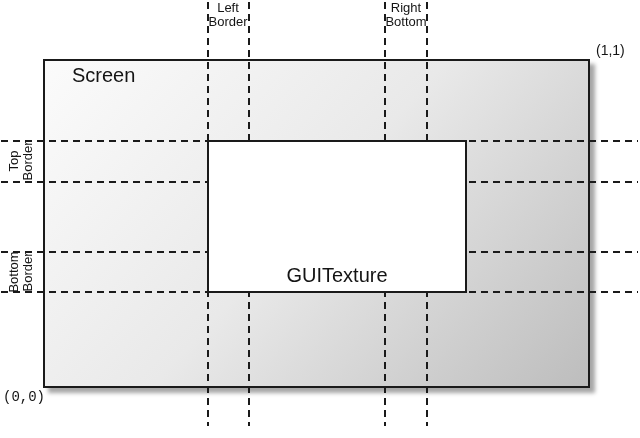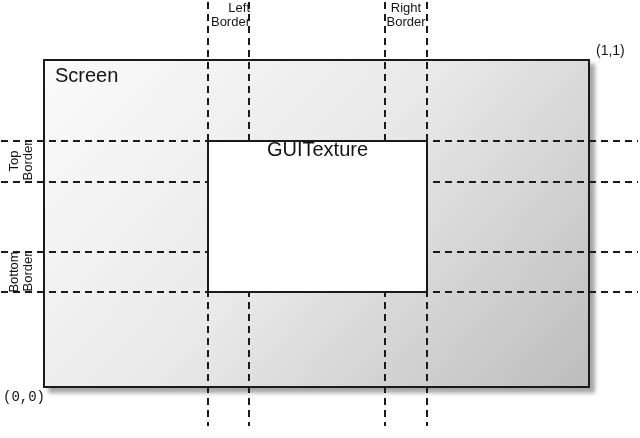--- a/index.html
+++ b/index.html
@@ -18,27 +18,27 @@
     width: 547px; height: 329px;
     box-sizing: border-box;
     border: 2px solid var(--line, #1a1a1a);
     background: linear-gradient(132deg, var(--screen-fill-light, #fbfbfb) 0%, #e9e9e9 48%, var(--screen-fill-dark, #bdbdbd) 100%);
     box-shadow: 5px 5px 4px rgba(0,0,0,0.35);
     z-index: 1;
   }
   .texture {
     position: absolute;
     left: 207px; top: 140px;
-    width: 221px; height: 153px;
+    width: 260px; height: 153px;
     box-sizing: border-box;
     border: 2px solid var(--line, #1a1a1a);
     background: var(--texture-fill, #ffffff);
     z-index: 3;
     display: flex;
-    align-items: flex-start;
+    align-items: flex-end;
     justify-content: center;
   }
   .vline {
     position: absolute;
     top: 2px; height: 424px; width: 2px;
     background-image: repeating-linear-gradient(to bottom,
       var(--line, #1a1a1a) 0px, var(--line, #1a1a1a) 7px,
       transparent 7px, transparent 12px);
     z-index: 2;
   }
@@ -46,34 +46,34 @@
   .hline {
     position: absolute;
     left: 1px; width: 637px; height: 2px;
     background-image: repeating-linear-gradient(to right,
       var(--line, #1a1a1a) 0px, var(--line, #1a1a1a) 7px,
       transparent 7px, transparent 12px);
     z-index: 2;
   }
   .h1 { top: 140px; } .h2 { top: 181px; } .h3 { top: 251px; } .h4 { top: 291px; }
   .big-label { font-size: 20px; }
-  .screen-label { position: absolute; left: 55px; top: 64px; z-index: 4; }
+  .screen-label { position: absolute; left: 72px; top: 64px; z-index: 4; }
   .texture-label { position: relative; top: -4px; }
   .corner { position: absolute; font-size: 14px; z-index: 4; white-space: nowrap; }
   .corner-tr { left: 596px; top: 42px; }
   .corner-bl { left: 3px; top: 389px; font-family: Liberation Mono, monospace; }
   .blabel {
     position: absolute;
     width: 44px;
     font-size: 13px;
     line-height: 14px;
     text-align: center;
     z-index: 4;
   }
-  .blabel-left  { left: 206px; top: 1px; text-align: right; }
+  .blabel-left  { left: 206px; top: 1px; }
   .blabel-right { left: 384px; top: 1px; }
   .rot { transform: rotate(-90deg); transform-origin: center center; }
   .blabel-top    { left: -1px; top: 147px; }
   .blabel-bottom { left: -1px; top: 258px; }
 </style>
 </head>
 <body>
 
 <div class="canvas">
 
@@ -92,17 +92,17 @@
   <div class="texture">
     <span class="big-label texture-label">GUITexture</span>
   </div>
 
   <span class="big-label screen-label">Screen</span>
 
   <span class="corner corner-tr">(1,1)</span>
   <span class="corner corner-bl">(0,0)</span>
 
   <span class="blabel blabel-left">Left Border</span>
-  <span class="blabel blabel-right">Right Border</span>
+  <span class="blabel blabel-right">Right Bottom</span>
   <span class="blabel rot blabel-top">Top Border</span>
   <span class="blabel rot blabel-bottom">Bottom Border</span>
 
 </div>
 
 </body></html>

